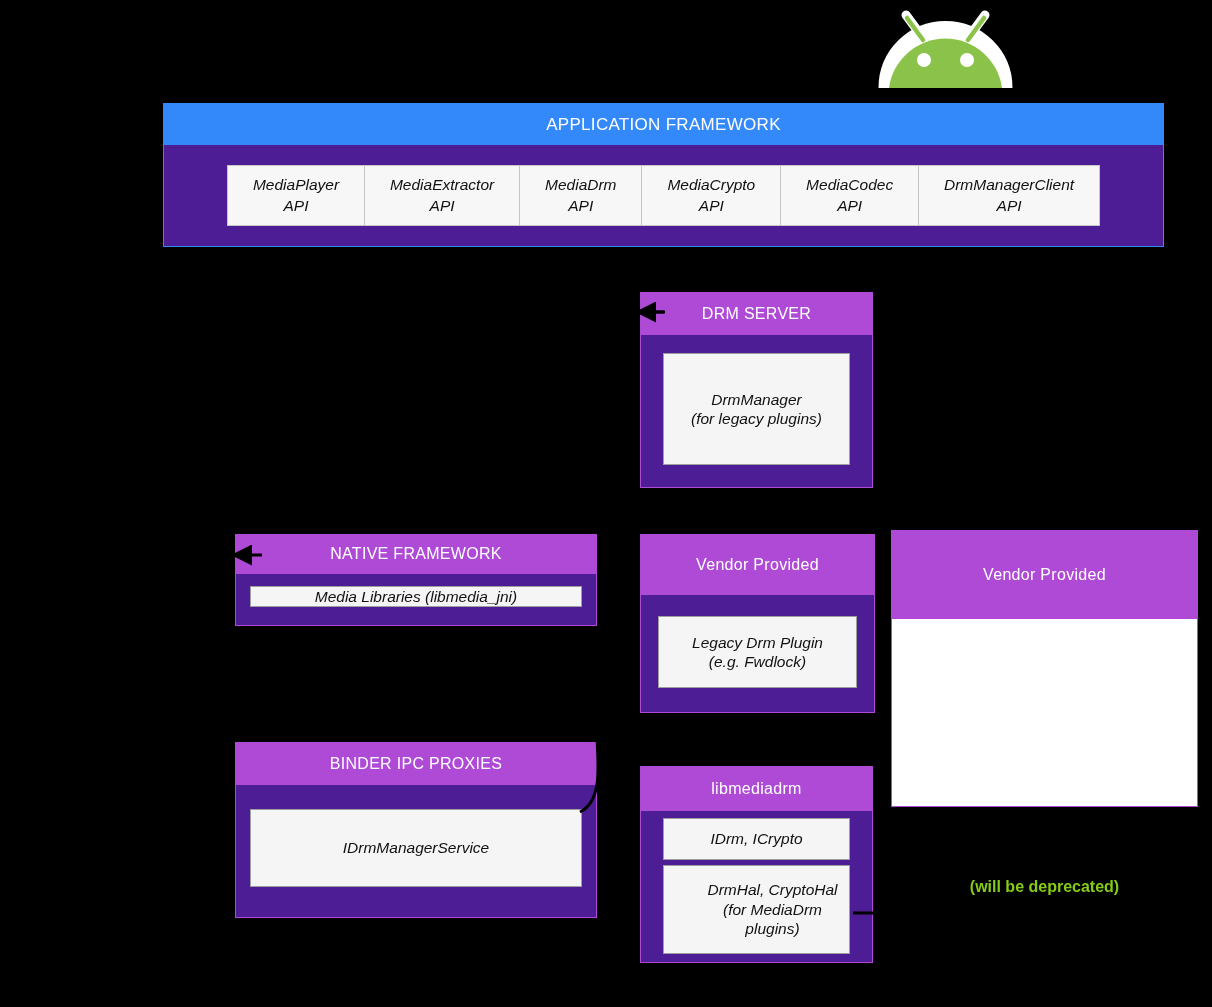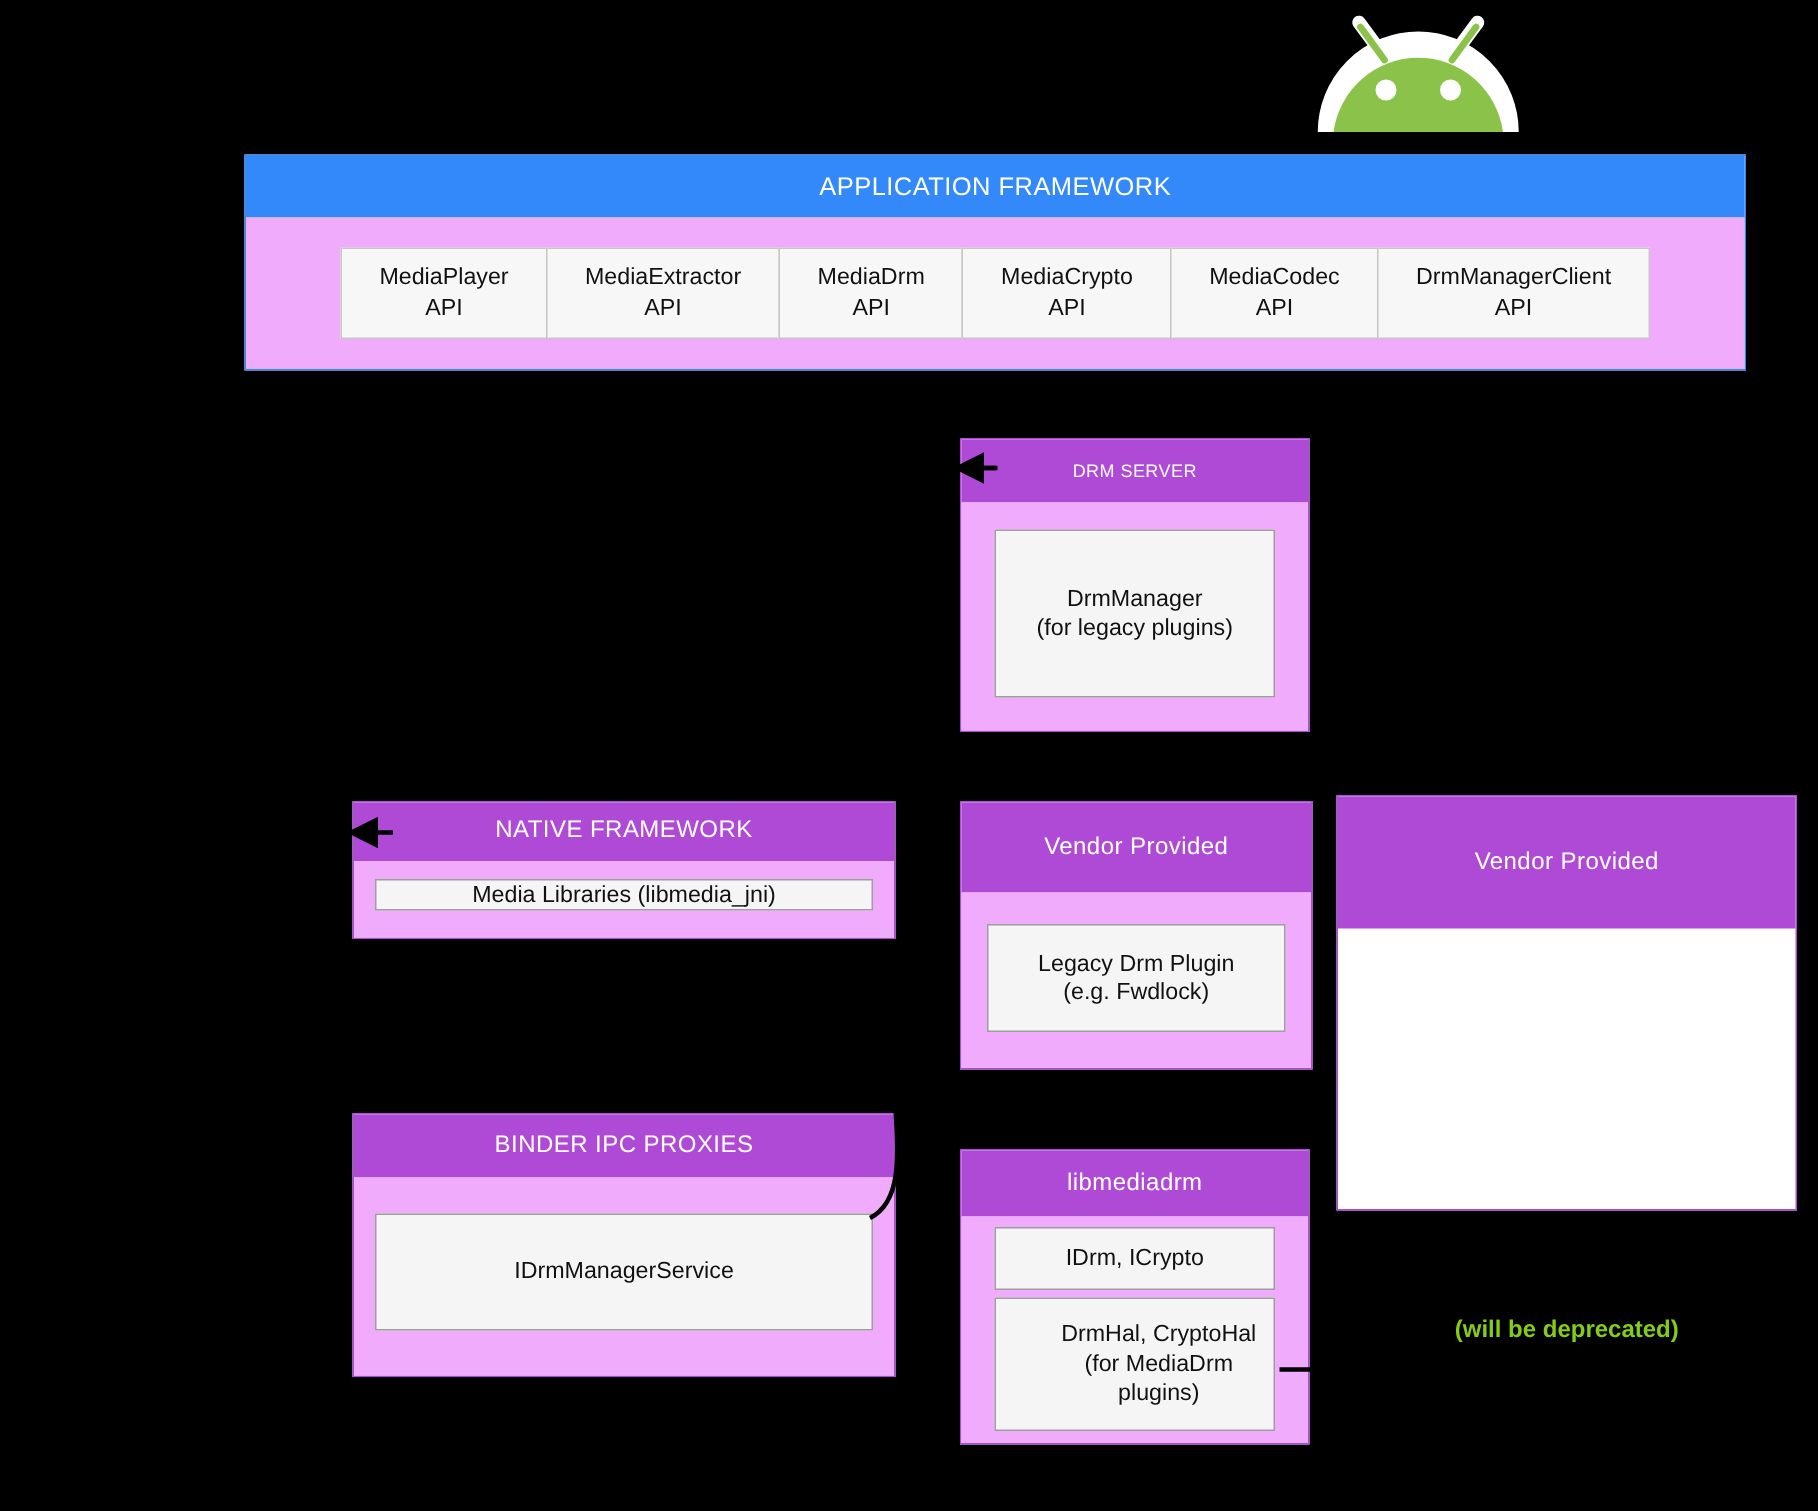--- a/index.html
+++ b/index.html
@@ -44,23 +44,24 @@
   .hdr-orange { background: #ff9a00; }
   .hdr-purple { background: #af4ad6; }
 
   .brd-blue   { border: 1px solid #3389fa; margin-top: 21px; }
   .brd-orange { border: 1px solid #ff9a00; }
   .brd-purple { border: 1px solid #af4ad6; }
 
   .block-body {
     box-sizing: border-box;
     flex: 1;
-    background: #f0abfc;
+    background: #4c1d95;
     display: flex;
     flex-direction: column;
+    font-style: italic;
   }
 
   
   .item {
     box-sizing: border-box;
     background: #f5f5f5;
     border: 1px solid #9e9e9e;
     color: #111111;
     display: flex;
     align-items: center;
@@ -109,21 +110,21 @@
   }
   #jni .block-header { height: 45px; font-size: 16px; }
   #jni .block-body { padding: 9px 14px 12px 14px; gap: 5px; }
   #jni .item { flex: 1; font-size: 15.5px; }
 
   
   #drm-server {
     left: 640px; top: 292px;
     width: 233px; height: 196px;
   }
-  #drm-server .block-header { height: 42px; font-size: 12px; }
+  #drm-server .block-header { height: 42px; font-size: 16px; }
   #drm-server .block-body { padding: 18px 22px 22px 22px; }
   #drm-server .item { flex: 1; font-size: 15.5px; }
 
   
   #native-framework {
     left: 235px; top: 534px;
     width: 362px; height: 92px;
   }
   #native-framework .block-header { height: 42px; font-size: 16px; }
   #native-framework .block-body { padding: 12px 14px 18px 14px; }

